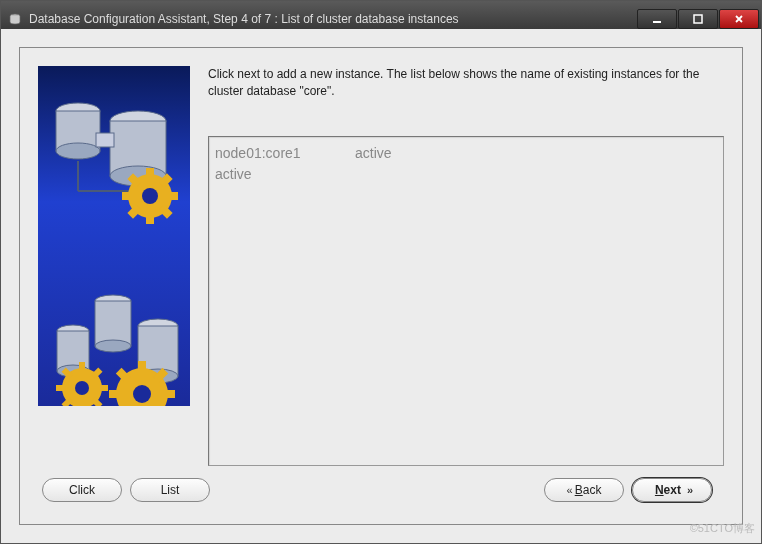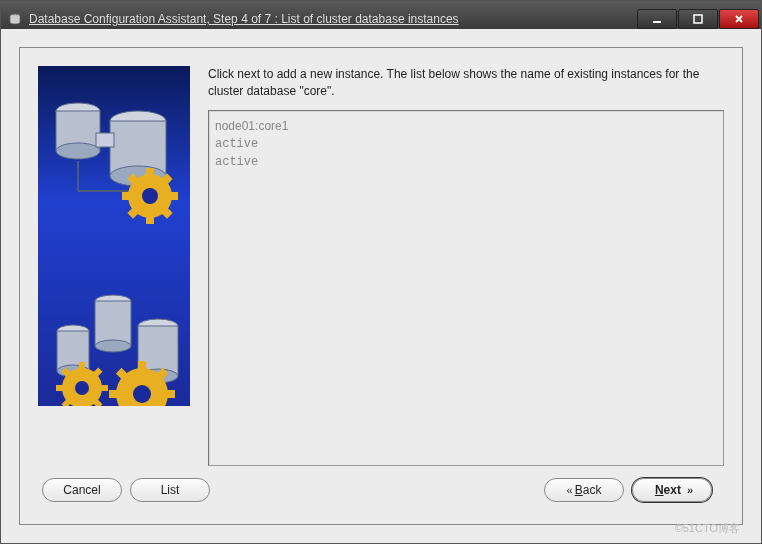--- a/index.html
+++ b/index.html
@@ -1,50 +1,50 @@
 <!DOCTYPE html>
 <html><head>
   <meta charset="utf-8">
   <style>
     * { box-sizing: border-box; margin: 0; padding: 0; }
     body { font-family: Arial, sans-serif; font-size: 12px; background: #000; width: 762px; height: 544px; overflow: hidden; }
     
     .window { width: 762px; height: 544px; background: #fff; border: 1px solid #555; display: flex; flex-direction: column; }
     
-    .titlebar { height: 28px; background: linear-gradient(to bottom, #5a5a5a, #3a3a3a); display: flex; align-items: center; padding: 8px 2px 0 6px; color: #ddd; text-decoration: underline; }
+    .titlebar { height: 28px; background: linear-gradient(to bottom, #5a5a5a, #3a3a3a); display: flex; align-items: center; padding: 8px 2px 0 6px; color: #ddd; }
     .titlebar-icon { width: 16px; height: 16px; margin-right: 6px; display: flex; align-items: center; justify-content: center; }
     .titlebar-icon svg { display: block; }
     .titlebar-text { flex: 1; font-size: 12px; }
     .titlebar-controls { display: flex; gap: 1px; }
     .tb-btn { width: 40px; height: 20px; display: flex; align-items: center; justify-content: center; background: linear-gradient(to bottom, #555, #333); border: 1px solid #222; border-radius: 2px; cursor: pointer; color: #fff; }
     .tb-btn.close { background: linear-gradient(to bottom, #d44, #a11); }
     .tb-btn svg { display: block; }
     
     .content { flex: 1; background: #ececec; padding: 18px; display: flex; flex-direction: column; }
     .inner { flex: 1; background: #ececec; border: 1px solid #888; display: flex; flex-direction: column; padding: 18px; }
     .main-area { flex: 1; display: flex; gap: 18px; }
     
     .sidebar-image { width: 152px; height: 340px; background: linear-gradient(to bottom, #0a1a5a, #2040d0 40%, #1a2a9a); position: relative; overflow: hidden; }
     
     .instruction { font-size: 12px; color: #222; margin-bottom: 10px; line-height: 1.4; }
     
-    .right-pane { flex: 1; display: flex; flex-direction: column; }
+    .right-pane { flex: 1; display: flex; flex-direction: column; gap: 26px; }
     .list-box { flex: 1; background: #ececec; border: 1px solid #999; border-top-color: #777; border-left-color: #777; padding: 6px; box-shadow: inset 1px 1px 1px rgba(0,0,0,.1); }
-    .list-row { display: flex; color: #888; font-size: 12px; line-height: 1.5; flex-direction: column; }
+    .list-row { display: flex; color: #888; font-size: 14px; line-height: 1.5; }
     .list-row .c1 { width: 140px; }
-    .list-row .c2 { flex: 1; font-family: Liberation Mono, monospace; }
+    .list-row .c2 { flex: 1; }
     
     .button-bar { display: flex; padding: 12px 4px 4px 4px; align-items: center; }
     .button-bar .spacer { flex: 1; }
     .btn { min-width: 80px; height: 24px; border: 1px solid #888; border-radius: 12px; background: linear-gradient(to bottom, #fdfdfd, #e6e6e6); cursor: pointer; font-size: 12px; color: #222; padding: 0 14px; display: inline-flex; align-items: center; justify-content: center; gap: 6px; margin-right: 8px; }
     .btn.primary { box-shadow: 0 0 0 1px #333; font-weight: bold; }
     .chev { font-size: 11px; color: #333; letter-spacing: -4px; }
     .mnemonic { text-decoration: underline; }
     
-    .watermark { position: absolute; right: 22px; bottom: 8px; color: #bbb; font-size: 11px; }
+    .watermark { position: absolute; right: 7px; bottom: 8px; color: #bbb; font-size: 11px; }
   </style>
 </head>
 <body>
 
 <div class="window">
   <div class="titlebar">
     <span class="titlebar-icon">
       <svg width="14" height="14" viewBox="0 0 14 14">
           <ellipse cx="7" cy="4" rx="5" ry="2" fill="#bbb" stroke="#666" stroke-width="0.7"></ellipse>
           <path d="M2 4 v6 a5 2 0 0 0 10 0 v-6" fill="#ccc" stroke="#666" stroke-width="0.7"></path>
@@ -163,21 +163,21 @@
             </div>
             <div class="list-row">
               <span class="c2">active</span>
             </div>
           </div>
         </div>
 
       </div>
 
       <div class="button-bar">
-        <button class="btn">Cancel</button>
+        <button class="btn">Click</button>
         <button class="btn">List</button>
         <span class="spacer"></span>
         <button class="btn">
           <span class="chev">«</span>
           <span><span class="mnemonic">B</span><span>ack</span></span>
         </button>
         <button class="btn primary">
           <span><span class="mnemonic">N</span><span>ext</span></span>
           <span class="chev">»</span>
         </button>

